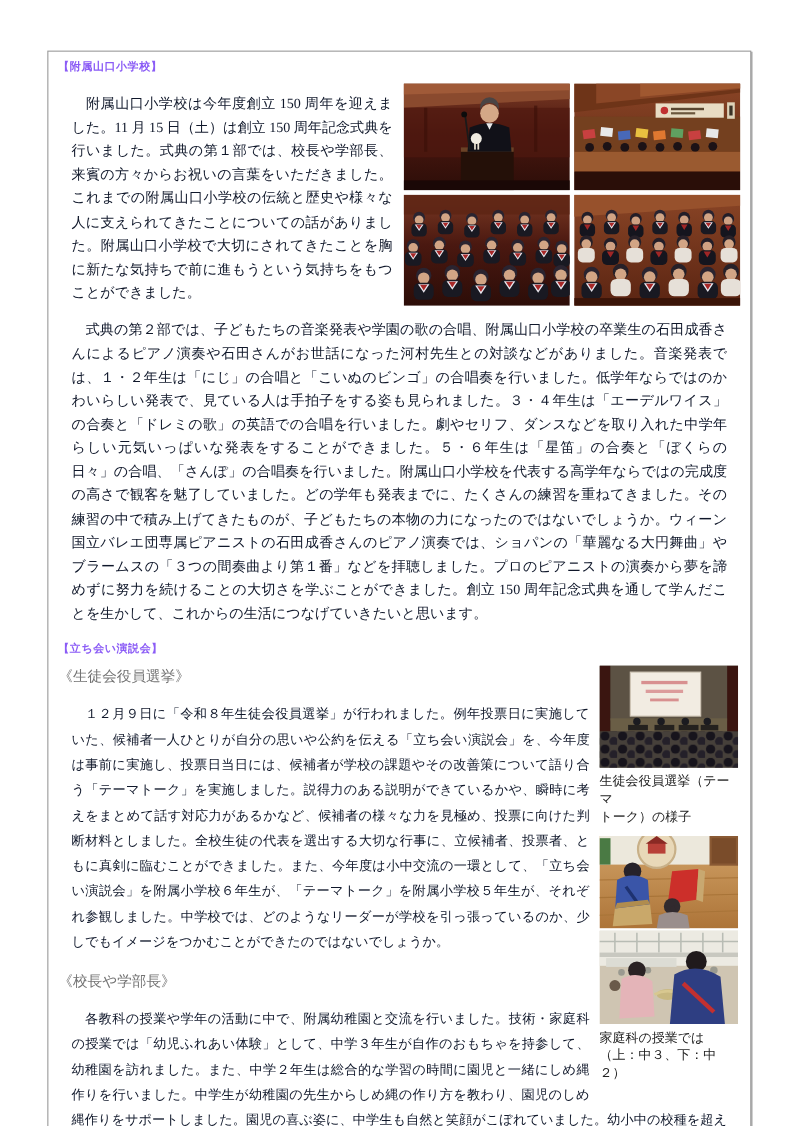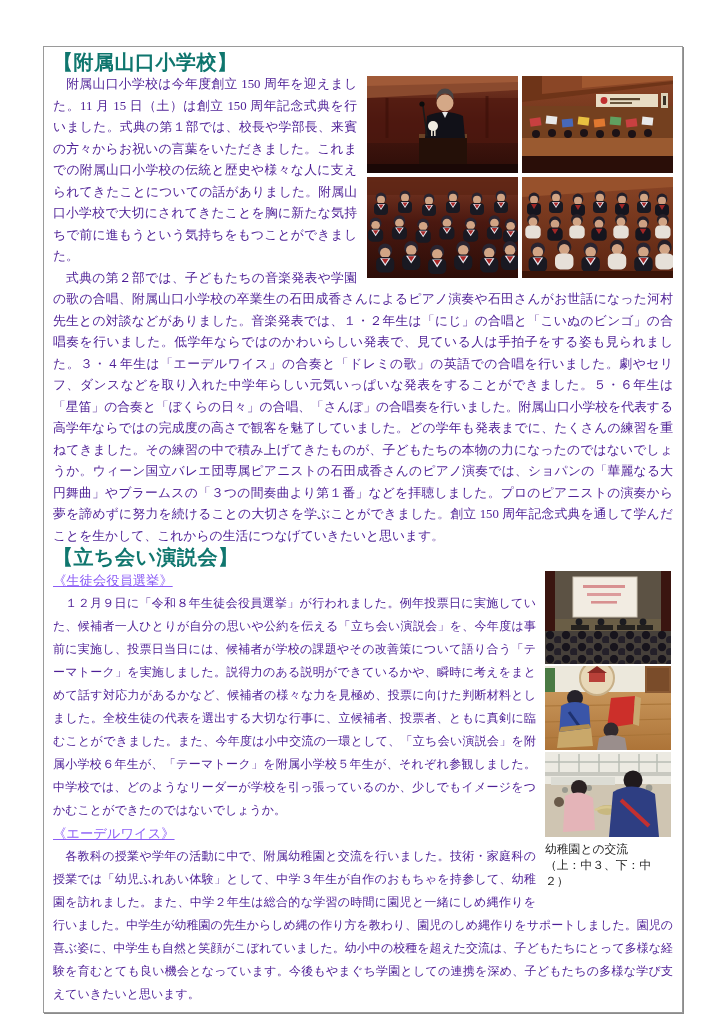--- a/index.html
+++ b/index.html
@@ -9,30 +9,30 @@
     -webkit-font-smoothing:antialiased;
   }
   .frame{
     position:absolute;left:43px;top:46px;width:640px;min-height:905px;
     box-sizing:border-box;border:1px solid #9a9a9a;
     box-shadow:1px 1px 0 #8b8b8b;
     padding:5px 9px 6px 9px;background:#fff;
   }
   .sec-head{
     font-family:"Liberation Sans","DejaVu Sans",sans-serif;
-    font-weight:bold;font-size:20px;line-height:20px;color:#0f766e;
+    font-weight:bold;font-size:10px;line-height:20px;color:#8b5cf6;
     margin:0 0 2px 0;letter-spacing:.5px;
   }
   .body-text{
-    margin:0;color:#4c1d95;text-align:justify;
+    margin:12px;color:#0f172a;text-align:justify;
   }
   .sec1 .body-text{font-size:12.8px;line-height:21.5px;}
   .sec2 .body-text{font-size:12px;line-height:23px;}
   .sub-head{
-    font-size:13.3px;line-height:23px;color:#8b5cf6;margin:0;text-decoration:underline;
+    font-size:13.3px;line-height:23px;color:#737373;margin:0;
   }
   
   .photo-grid{
     float:right;width:306px;margin:2px 0 6px 10px;
     display:grid;grid-template-columns:151px 151px;grid-auto-rows:auto;gap:4px;
   }
   .photo-grid .ph{line-height:0;}
   .photo-grid svg{display:block;}
   
   .photo-col{
@@ -252,20 +252,22 @@
               <circle cx="98" cy="51" r="3.4"></circle>
           </g>
           <rect x="26" y="54" width="18" height="5" fill="#24211e"></rect>
           <rect x="50" y="54" width="18" height="5" fill="#24211e"></rect>
           <rect x="72" y="54" width="18" height="5" fill="#24211e"></rect>
           <rect x="92" y="54" width="16" height="5" fill="#24211e"></rect>
           <rect x="0" y="60" width="126" height="33" fill="#46403a"></rect>
           <rect x="0" y="60" width="126" height="33" fill="url(#heads)"></rect>
         </svg>
       </div>
+      <div class="caption">生徒会役員選挙（テーマ
+トーク）の様子</div>
 
       <div class="ph">
         <svg width="126" height="84" viewBox="0 0 126 84" preserveAspectRatio="none">
           <rect width="126" height="84" fill="url(#gFloor)"></rect>
           <rect x="0" y="0" width="126" height="26" fill="#ece8dc"></rect>
           <rect x="0" y="2" width="10" height="24" fill="#4a7a44"></rect>
           <rect x="100" y="0" width="26" height="27" fill="#8a5a34"></rect>
           <rect x="102" y="2" width="22" height="23" fill="#7a4c2a"></rect>
           <circle cx="52" cy="12" r="17" fill="#e8d8b8" stroke="#c8b088" stroke-width="2"></circle>
           <rect x="44" y="6" width="16" height="10" fill="#b84038"></rect>
@@ -309,24 +311,24 @@
           <ellipse cx="62" cy="58" rx="10" ry="5" fill="#c8b880"></ellipse>
           <path d="M50 58 Q62 52 74 58" stroke="#d8c890" stroke-width="2.5" fill="none"></path>
           <circle cx="34" cy="36" r="8" fill="#2a2224"></circle>
           <path d="M20 44 Q34 36 48 46 L50 78 L18 80 Z" fill="#e4b4b8"></path>
           <circle cx="88" cy="28" r="9.5" fill="#201a1c"></circle>
           <path d="M68 40 Q88 28 110 42 L114 85 L64 85 Z" fill="#2e3e82"></path>
           <path d="M76 48 L104 74" stroke="#c23030" stroke-width="4"></path>
           <circle cx="14" cy="50" r="5" fill="#6a5a4a"></circle>
         </svg>
       </div>
-      <div class="caption last">幼稚園との交流
+      <div class="caption last">家庭科の授業では
 （上：中３、下：中２）</div>
     </div>
 
     <div class="sub-head">《生徒会役員選挙》</div>
     <p class="body-text">　１２月９日に「令和８年生徒会役員選挙」が行われました。例年投票日に実施していた、候補者一人ひとりが自分の思いや公約を伝える「立ち会い演説会」を、今年度は事前に実施し、投票日当日には、候補者が学校の課題やその改善策について語り合う「テーマトーク」を実施しました。説得力のある説明ができているかや、瞬時に考えをまとめて話す対応力があるかなど、候補者の様々な力を見極め、投票に向けた判断材料としました。全校生徒の代表を選出する大切な行事に、立候補者、投票者、ともに真剣に臨むことができました。また、今年度は小中交流の一環として、「立ち会い演説会」を附属小学校６年生が、「テーマトーク」を附属小学校５年生が、それぞれ参観しました。中学校では、どのようなリーダーが学校を引っ張っているのか、少しでもイメージをつかむことができたのではないでしょうか。</p>
-    <div class="sub-head">《エーデルワイス》</div>
+    <div class="sub-head">《校長や学部長》</div>
     <p class="body-text">　各教科の授業や学年の活動に中で、附属幼稚園と交流を行いました。技術・家庭科の授業では「幼児ふれあい体験」として、中学３年生が自作のおもちゃを持参して、幼稚園を訪れました。また、中学２年生は総合的な学習の時間に園児と一緒にしめ縄作りを行いました。中学生が幼稚園の先生からしめ縄の作り方を教わり、園児のしめ縄作りをサポートしました。園児の喜ぶ姿に、中学生も自然と笑顔がこぼれていました。幼小中の校種を超えた交流は、子どもたちにとって多様な経験を育むとても良い機会となっています。今後もやまぐち学園としての連携を深め、子どもたちの多様な学び支えていきたいと思います。</p>
     <div class="clear"></div>
   </div>
 
 </div>
 
 </body></html>

